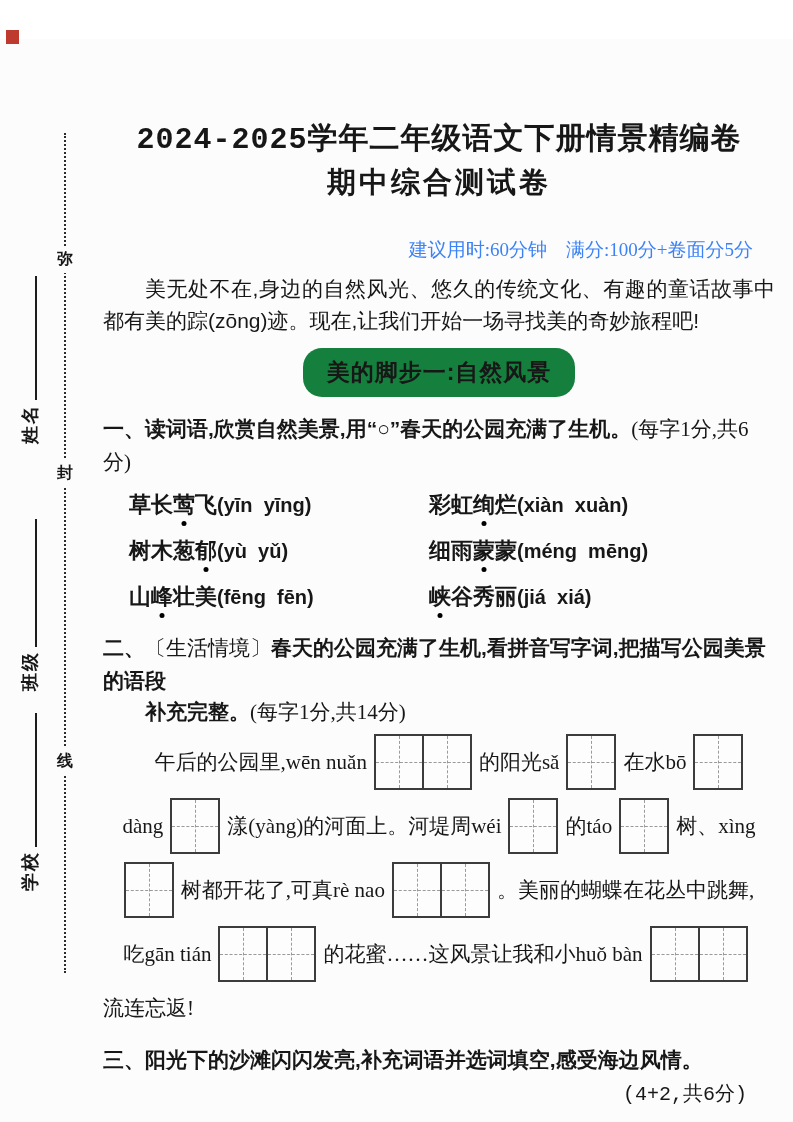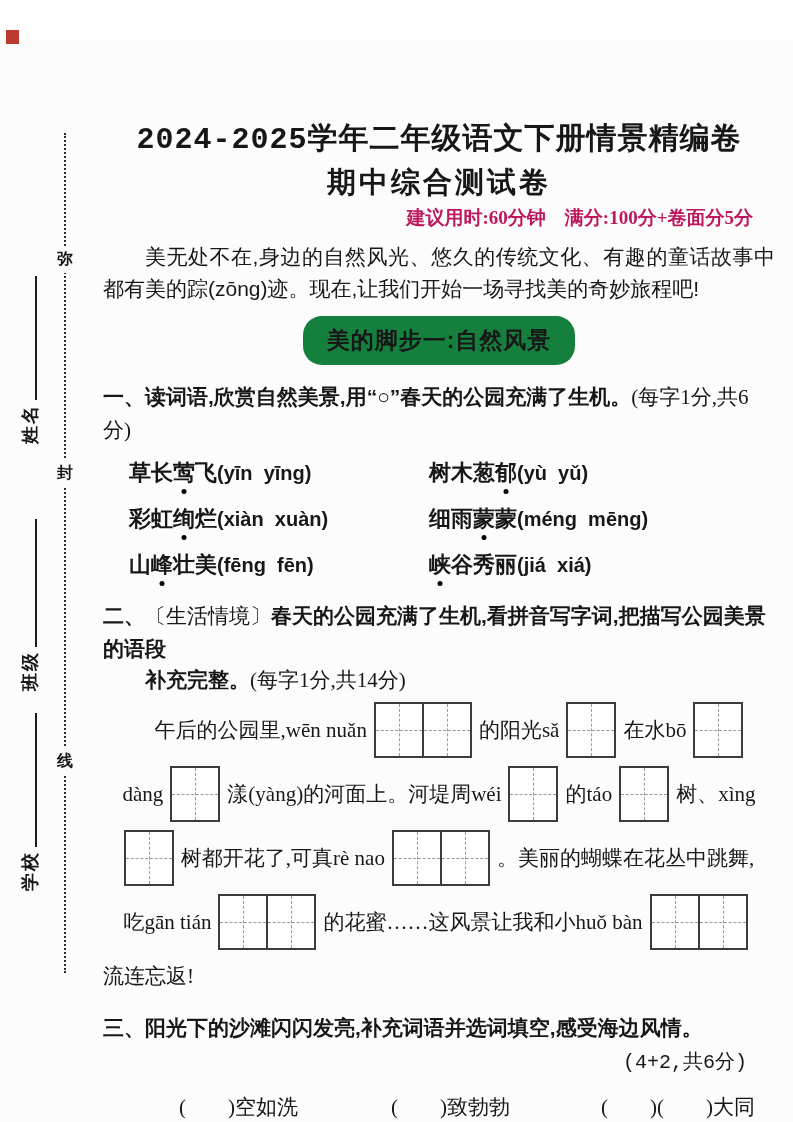--- a/index.html
+++ b/index.html
@@ -26,22 +26,22 @@
   .side-group .lbl { font-size:18px; font-weight:bold; letter-spacing:2px; white-space:nowrap; }
   .side-group .blank { flex:1; border-bottom:2.5px solid #1d1d1d; height:12px; }
 
   
   .content { position:absolute; left:103px; top:0; width:672px; }
 
   .title1 { margin-top:118px; text-align:center; font-size:30px; font-weight:bold;
             font-family:Liberation Mono, monospace; letter-spacing:1px; }
   .title2 { margin-top:4px; text-align:center; font-size:29px; font-weight:bold;
             font-family:"Liberation Serif", serif; letter-spacing:3px; }
-  .score-info { margin-top:2px; text-align:right; padding-right:22px; font-size:19px;
-            font-weight:bold; font-family:"Liberation Serif", serif; color:#be185d; }
+  .score-info { margin-top:34px; text-align:right; padding-right:22px; font-size:19px;
+            font-weight:normal; font-family:"Liberation Serif", serif; color:#3b82f6; }
   .intro { margin-top:10px; font-size:21px; line-height:1.5; text-indent:2em; text-align:justify; }
 
   .banner-row { margin-top:12px; text-align:center; }
   .banner { display:inline-block; background:#15803d; border-radius:19px; padding:9px 24px;
             font-size:23px; font-weight:bold; letter-spacing:1px; }
 
   .qheader { margin-top:16px; font-size:21px; font-weight:bold; line-height:1.5; }
   .qheader .score { font-weight:normal; font-family:"Liberation Serif", serif; }
   .qheader .tag { font-weight:normal; font-family:"Liberation Serif", serif; }
   .q2h-line2 { padding-left:42px; font-size:21px; font-weight:bold; margin-top:2px; }
@@ -109,22 +109,22 @@
     <div class="intro">美无处不在,身边的自然风光、悠久的传统文化、有趣的童话故事中都有美的踪(zōng)迹。现在,让我们开始一场寻找美的奇妙旅程吧!</div>
 
     <div class="banner-row">
       <span class="banner">美的脚步一:自然风景</span>
     </div>
 
     <div class="qheader"><span>一、读词语,欣赏自然美景,用“○”春天的公园充满了生机。</span><span class="score">(每字1分,共6分)</span></div>
 
     <div class="q1-grid">
       <div class="q1-item"><span>草长</span><span class="du">莺</span><span>飞</span><span class="pin">(yīn  yīng)</span></div>
+      <div class="q1-item"><span>彩虹</span><span class="du">绚</span><span>烂</span><span class="pin">(xiàn  xuàn)</span></div>
       <div class="q1-item"><span>树木葱</span><span class="du">郁</span><span></span><span class="pin">(yù  yǔ)</span></div>
-      <div class="q1-item"><span>彩虹</span><span class="du">绚</span><span>烂</span><span class="pin">(xiàn  xuàn)</span></div>
       <div class="q1-item"><span>细雨</span><span class="du">蒙</span><span>蒙</span><span class="pin">(méng  mēng)</span></div>
       <div class="q1-item"><span>山</span><span class="du">峰</span><span>壮美</span><span class="pin">(fēng  fēn)</span></div>
       <div class="q1-item"><span></span><span class="du">峡</span><span>谷秀丽</span><span class="pin">(jiá  xiá)</span></div>
     </div>
 
     <div class="qheader" style="margin-top:20px;"><span>二、</span><span class="tag">〔生活情境〕</span><span>春天的公园充满了生机,看拼音写字词,把描写公园美景的语段</span></div>
     <div class="q2h-line2"><span>补充完整。</span><span class="score">(每字1分,共14分)</span></div>
 
     <div class="q2line indent" style="margin-top:4px;">
       <span>午后的公园里,wēn nuǎn</span>

